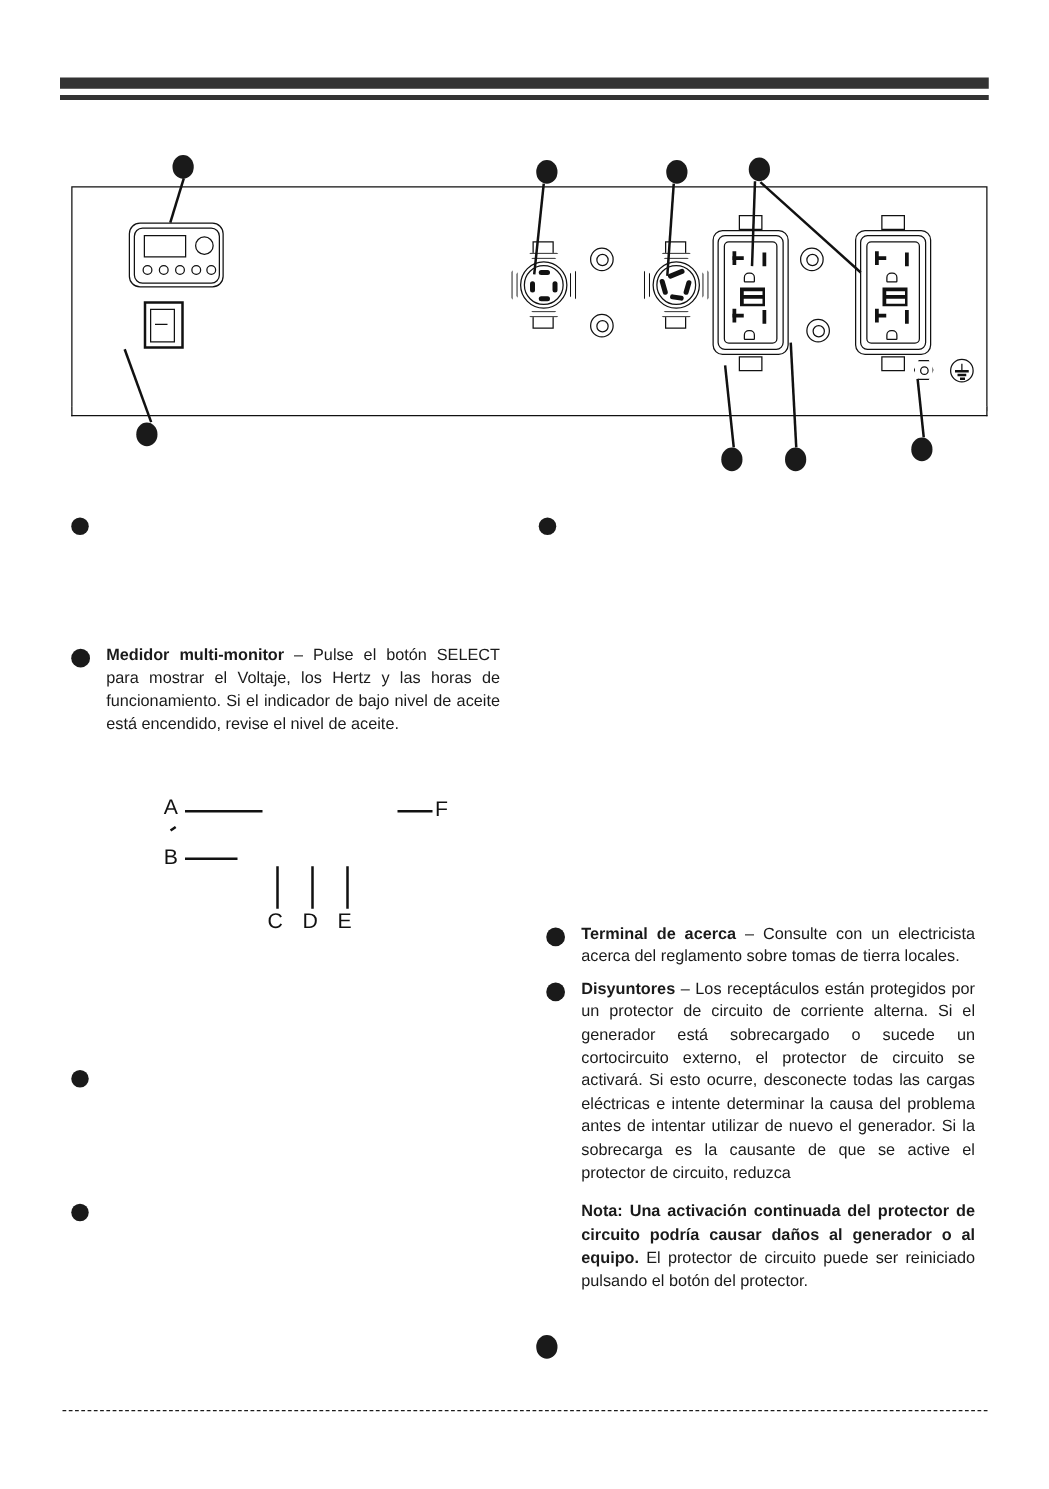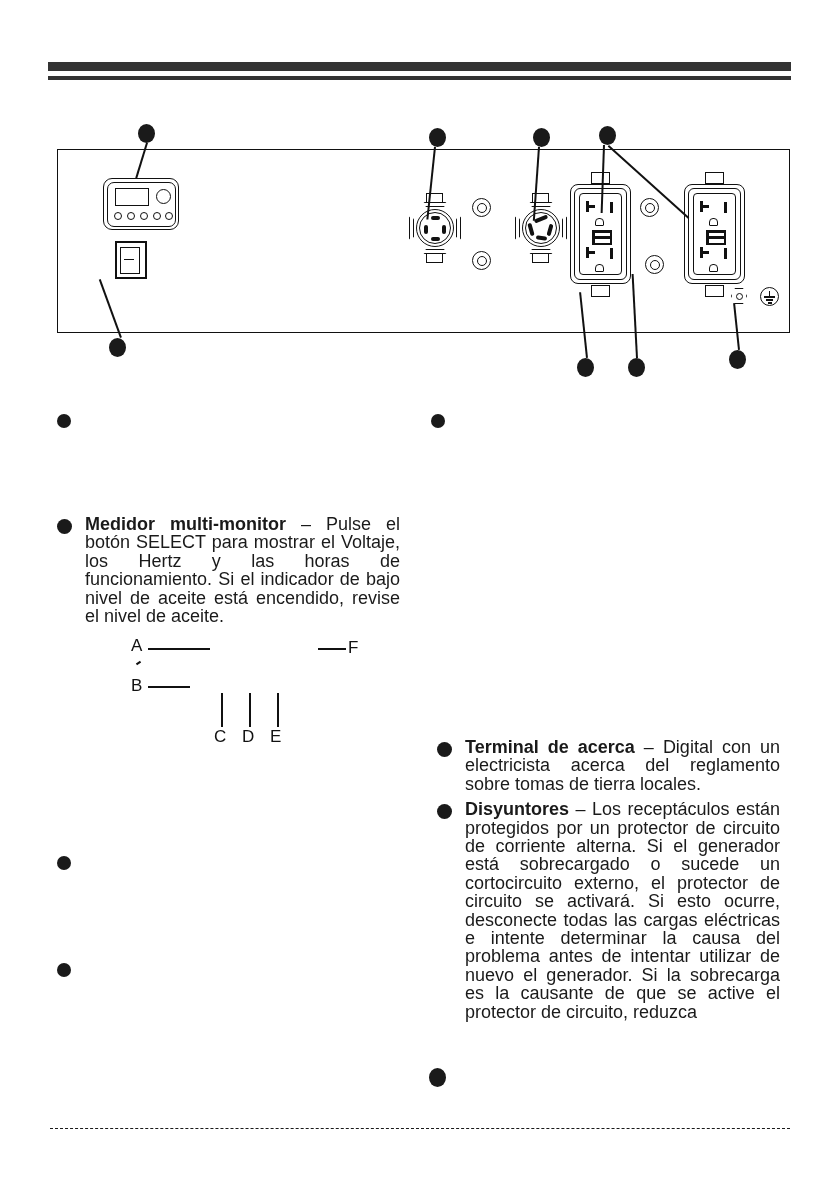--- a/index.html
+++ b/index.html
@@ -170,21 +170,21 @@
 
   
   .col{position:absolute;width:343px;}
   .col-left{left:57px;}
   .col-right{left:437px;}
   .item{position:relative;padding-left:28px;margin-bottom:7px;}
   .item > .dot{
     position:absolute;left:0;top:4px;width:15px;height:15px;border-radius:50%;background:#1a1a1a;
   }
   .item p{
-    margin:0;font-size:18px;line-height:18.4px;text-align:justify;
+    margin:0;font-size:13px;line-height:18.4px;text-align:justify;
     font-family:"Liberation Sans", sans-serif;
   }
   .item p b{font-weight:bold;}
   .para{margin:0 0 0 0;font-size:13.2px;line-height:18.4px;text-align:justify;}
   .para.note{font-weight:normal;}
   .para.note b{font-weight:bold;}
   .spacer{height:13px;}
 
   
   .dd-fig{position:absolute;left:165px;top:620px;width:160px;height:95px;}
@@ -370,23 +370,24 @@
 
   <div class="tick" style="left:277px;top:693px;width:2px;height:34px"></div>
   <div class="lbl" style="left:270px;top:727px">E</div>
 
   <div class="tick" style="left:318px;top:648px;width:28px;height:2px"></div>
   <div class="lbl" style="left:348px;top:638px">F</div>
 
   <div class="col col-right" style="top:738px">
     <div class="item">
       <span class="dot"></span>
-      <p><b>Terminal de acerca</b><span> – </span><span>Digital con un electricista acerca del reglamento sobre tomas de tierra locales.</span></p>
+      <p><b>Terminal de acerca</b><span> – </span><span>Consulte con un electricista acerca del reglamento sobre tomas de tierra locales.</span></p>
     </div>
     <div class="item">
       <span class="dot"></span>
       <p><b>Disyuntores</b><span> – </span><span>Los receptáculos están protegidos por un protector de circuito de corriente alterna. Si el generador está sobrecargado o sucede un cortocircuito externo, el protector de circuito se activará. Si esto ocurre, desconecte todas las cargas eléctricas e intente determinar la causa del problema antes de intentar utilizar de nuevo el generador. Si la sobrecarga es la causante de que se active el protector de circuito, reduzca</span></p>
       <div class="spacer"></div>
+      <p class="para note"><b>Nota: Una activación continuada del protector de circuito podría causar daños al generador o al equipo.</b><span> El protector de circuito puede ser reiniciado pulsando el botón del protector.</span></p>
     </div>
   </div>
 
   <div class="footer-rule"></div>
 </div>
 
 </body></html>

